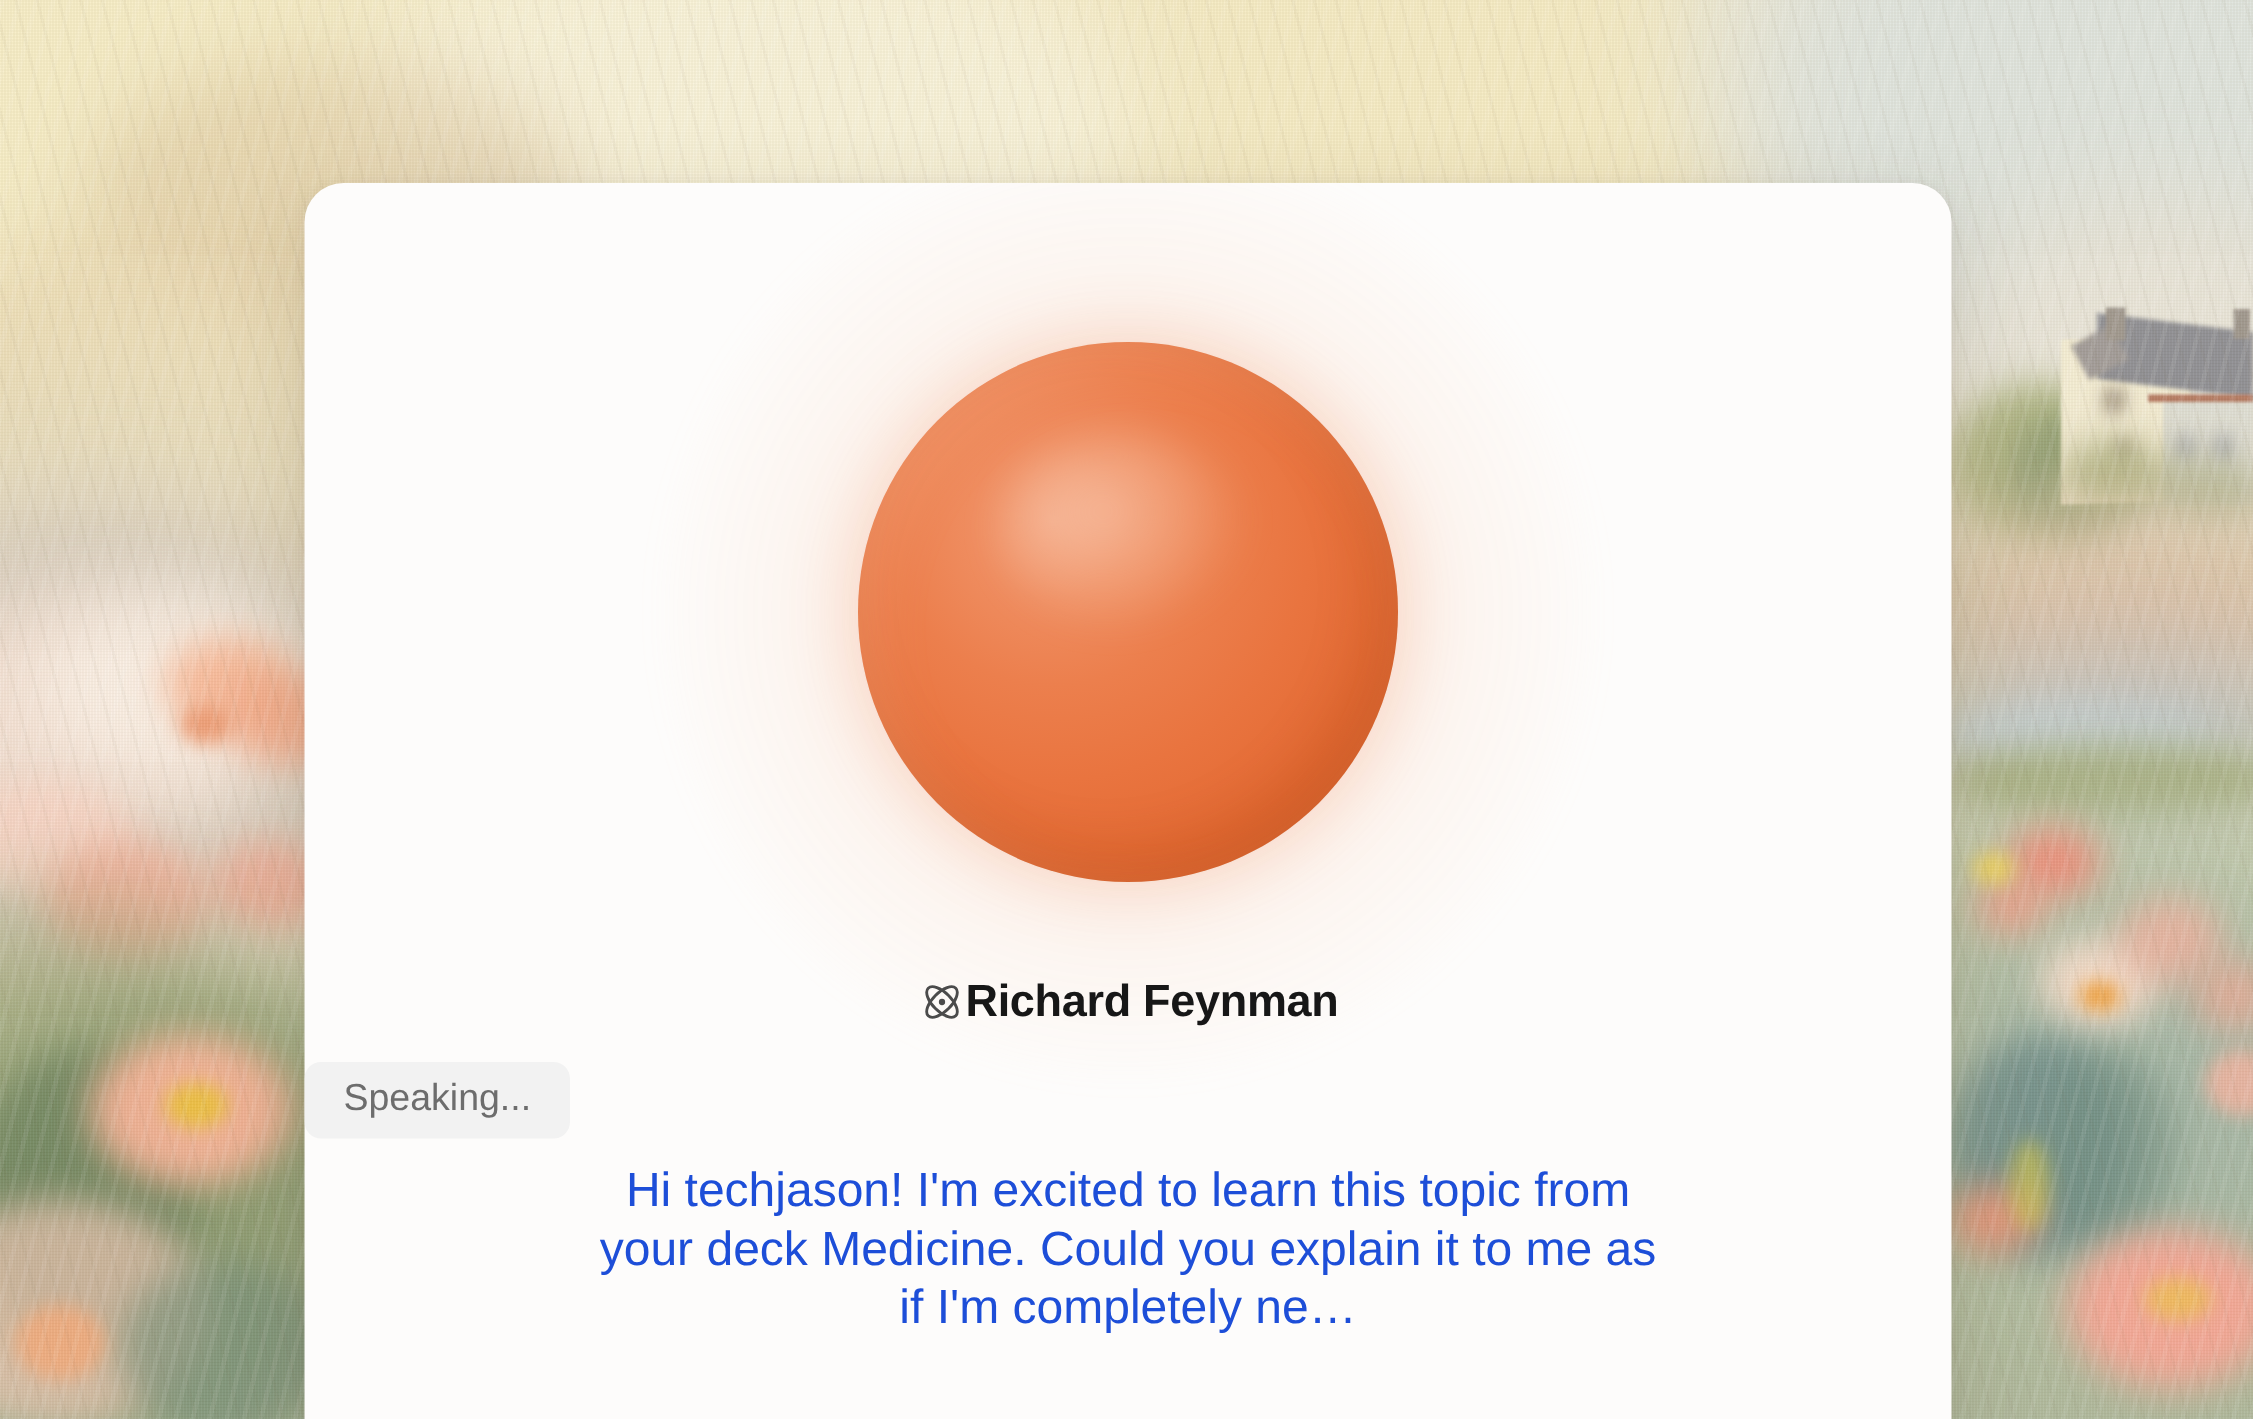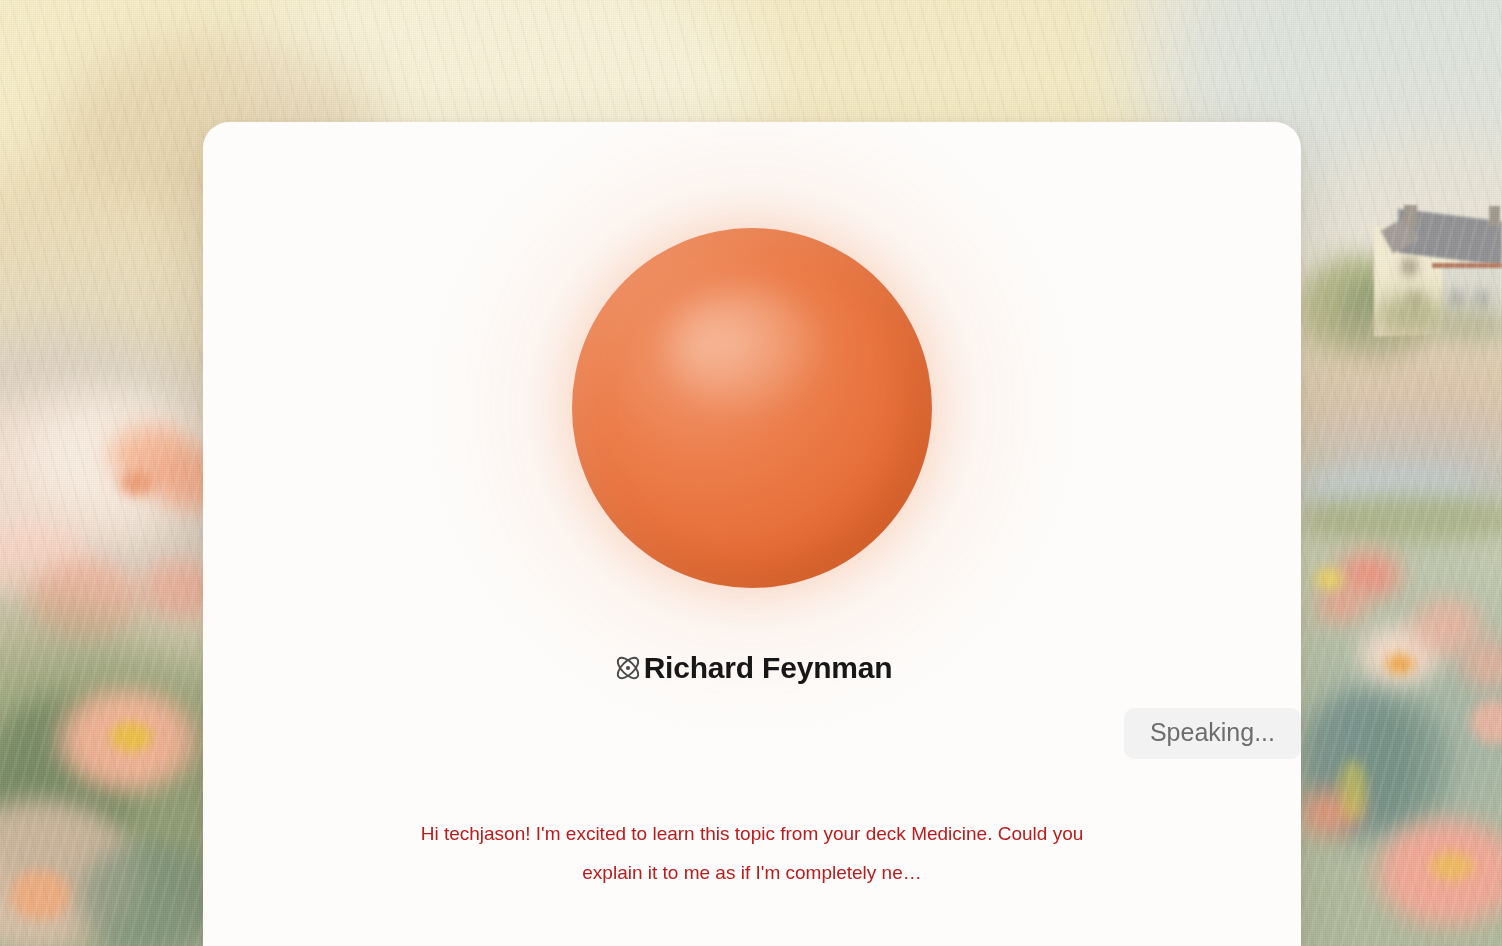--- a/index.html
+++ b/index.html
@@ -151,42 +151,42 @@
     line-height: 1;
     white-space: nowrap;
   }
 
   
   .status-wrap {
     position: absolute;
     left: 0; right: 0;
     top: 586px;
     display: flex;
-    justify-content: flex-end;
+    justify-content: flex-start;
   }
   .status-badge {
     background: #f2f2f2;
     color: #6d6d6d;
     font-size: 25px;
     line-height: 1;
     padding: 12px 26px 14px;
     border-radius: 11px;
     white-space: nowrap;
   }
 
   
   .transcript {
     position: absolute;
     left: 50%;
-    top: 692px;
+    top: 652px;
     transform: translateX(-50%);
     width: 720px;
     text-align: center;
-    color: #b91c1c;
-    font-size: 19px;
+    color: #1d4ed8;
+    font-size: 32px;
     line-height: 39px;
     font-weight: 400;
   }
 </style>
 </head>
 <body>
 
 <div id="app">
 
   <div class="painting">

